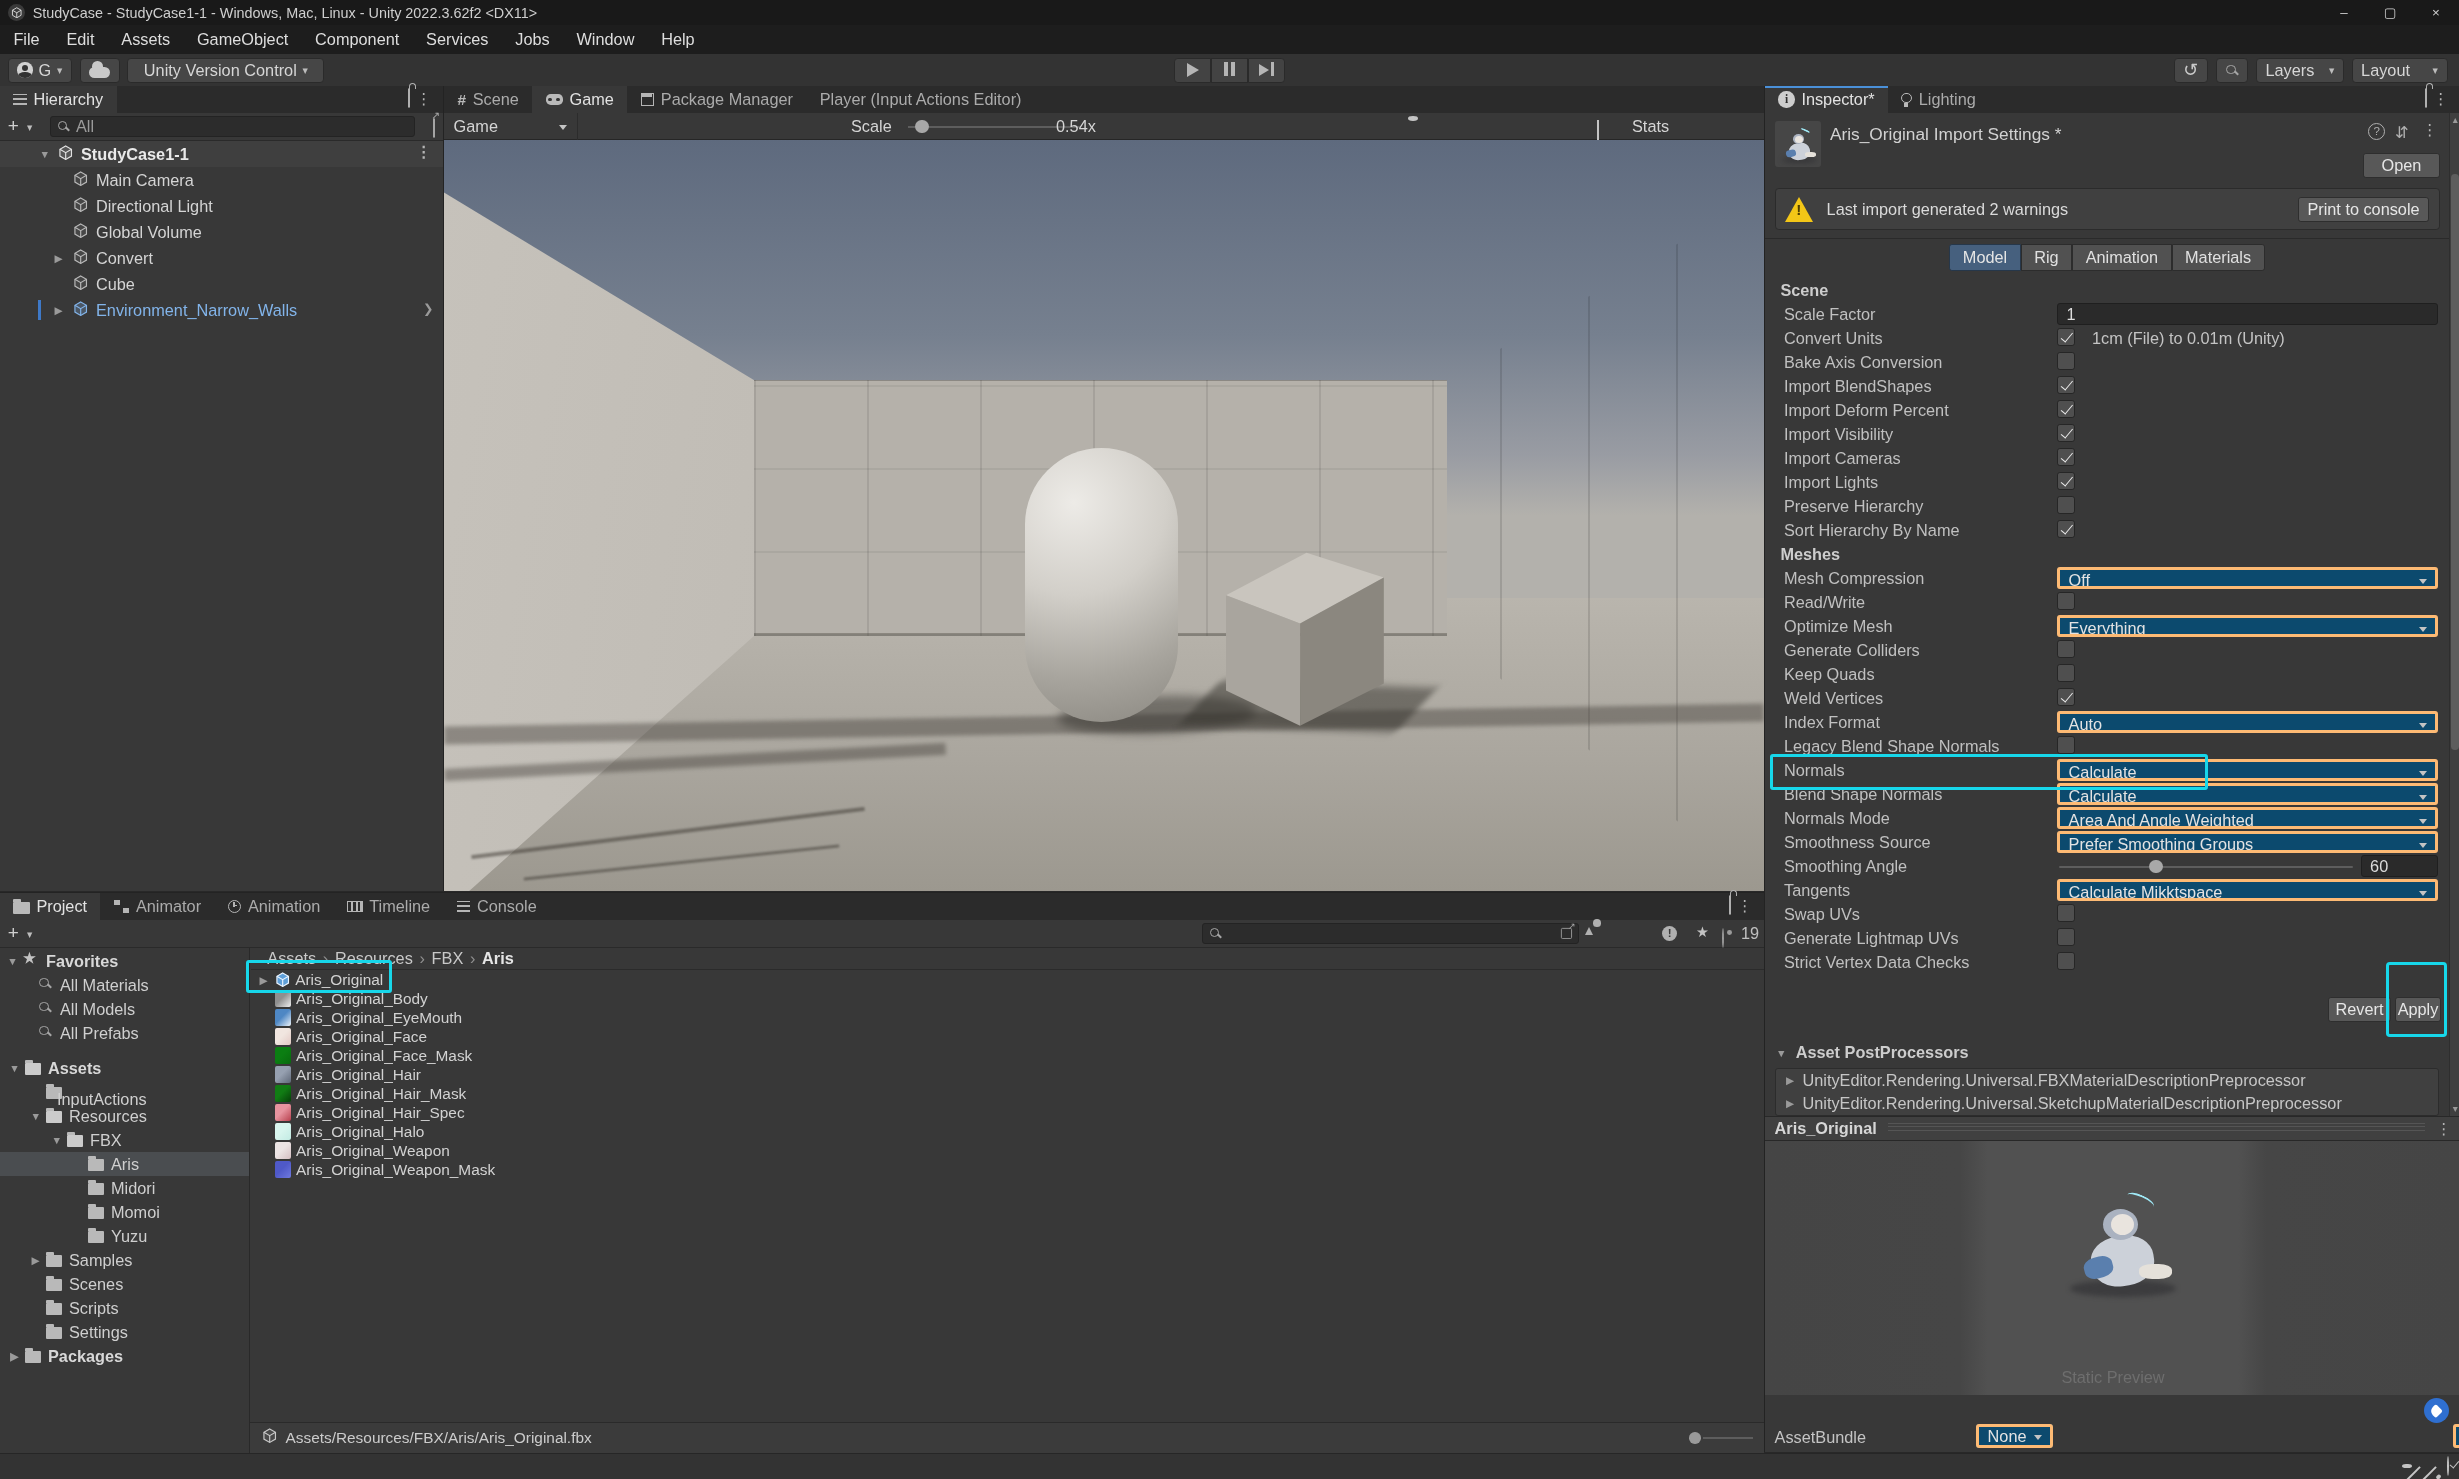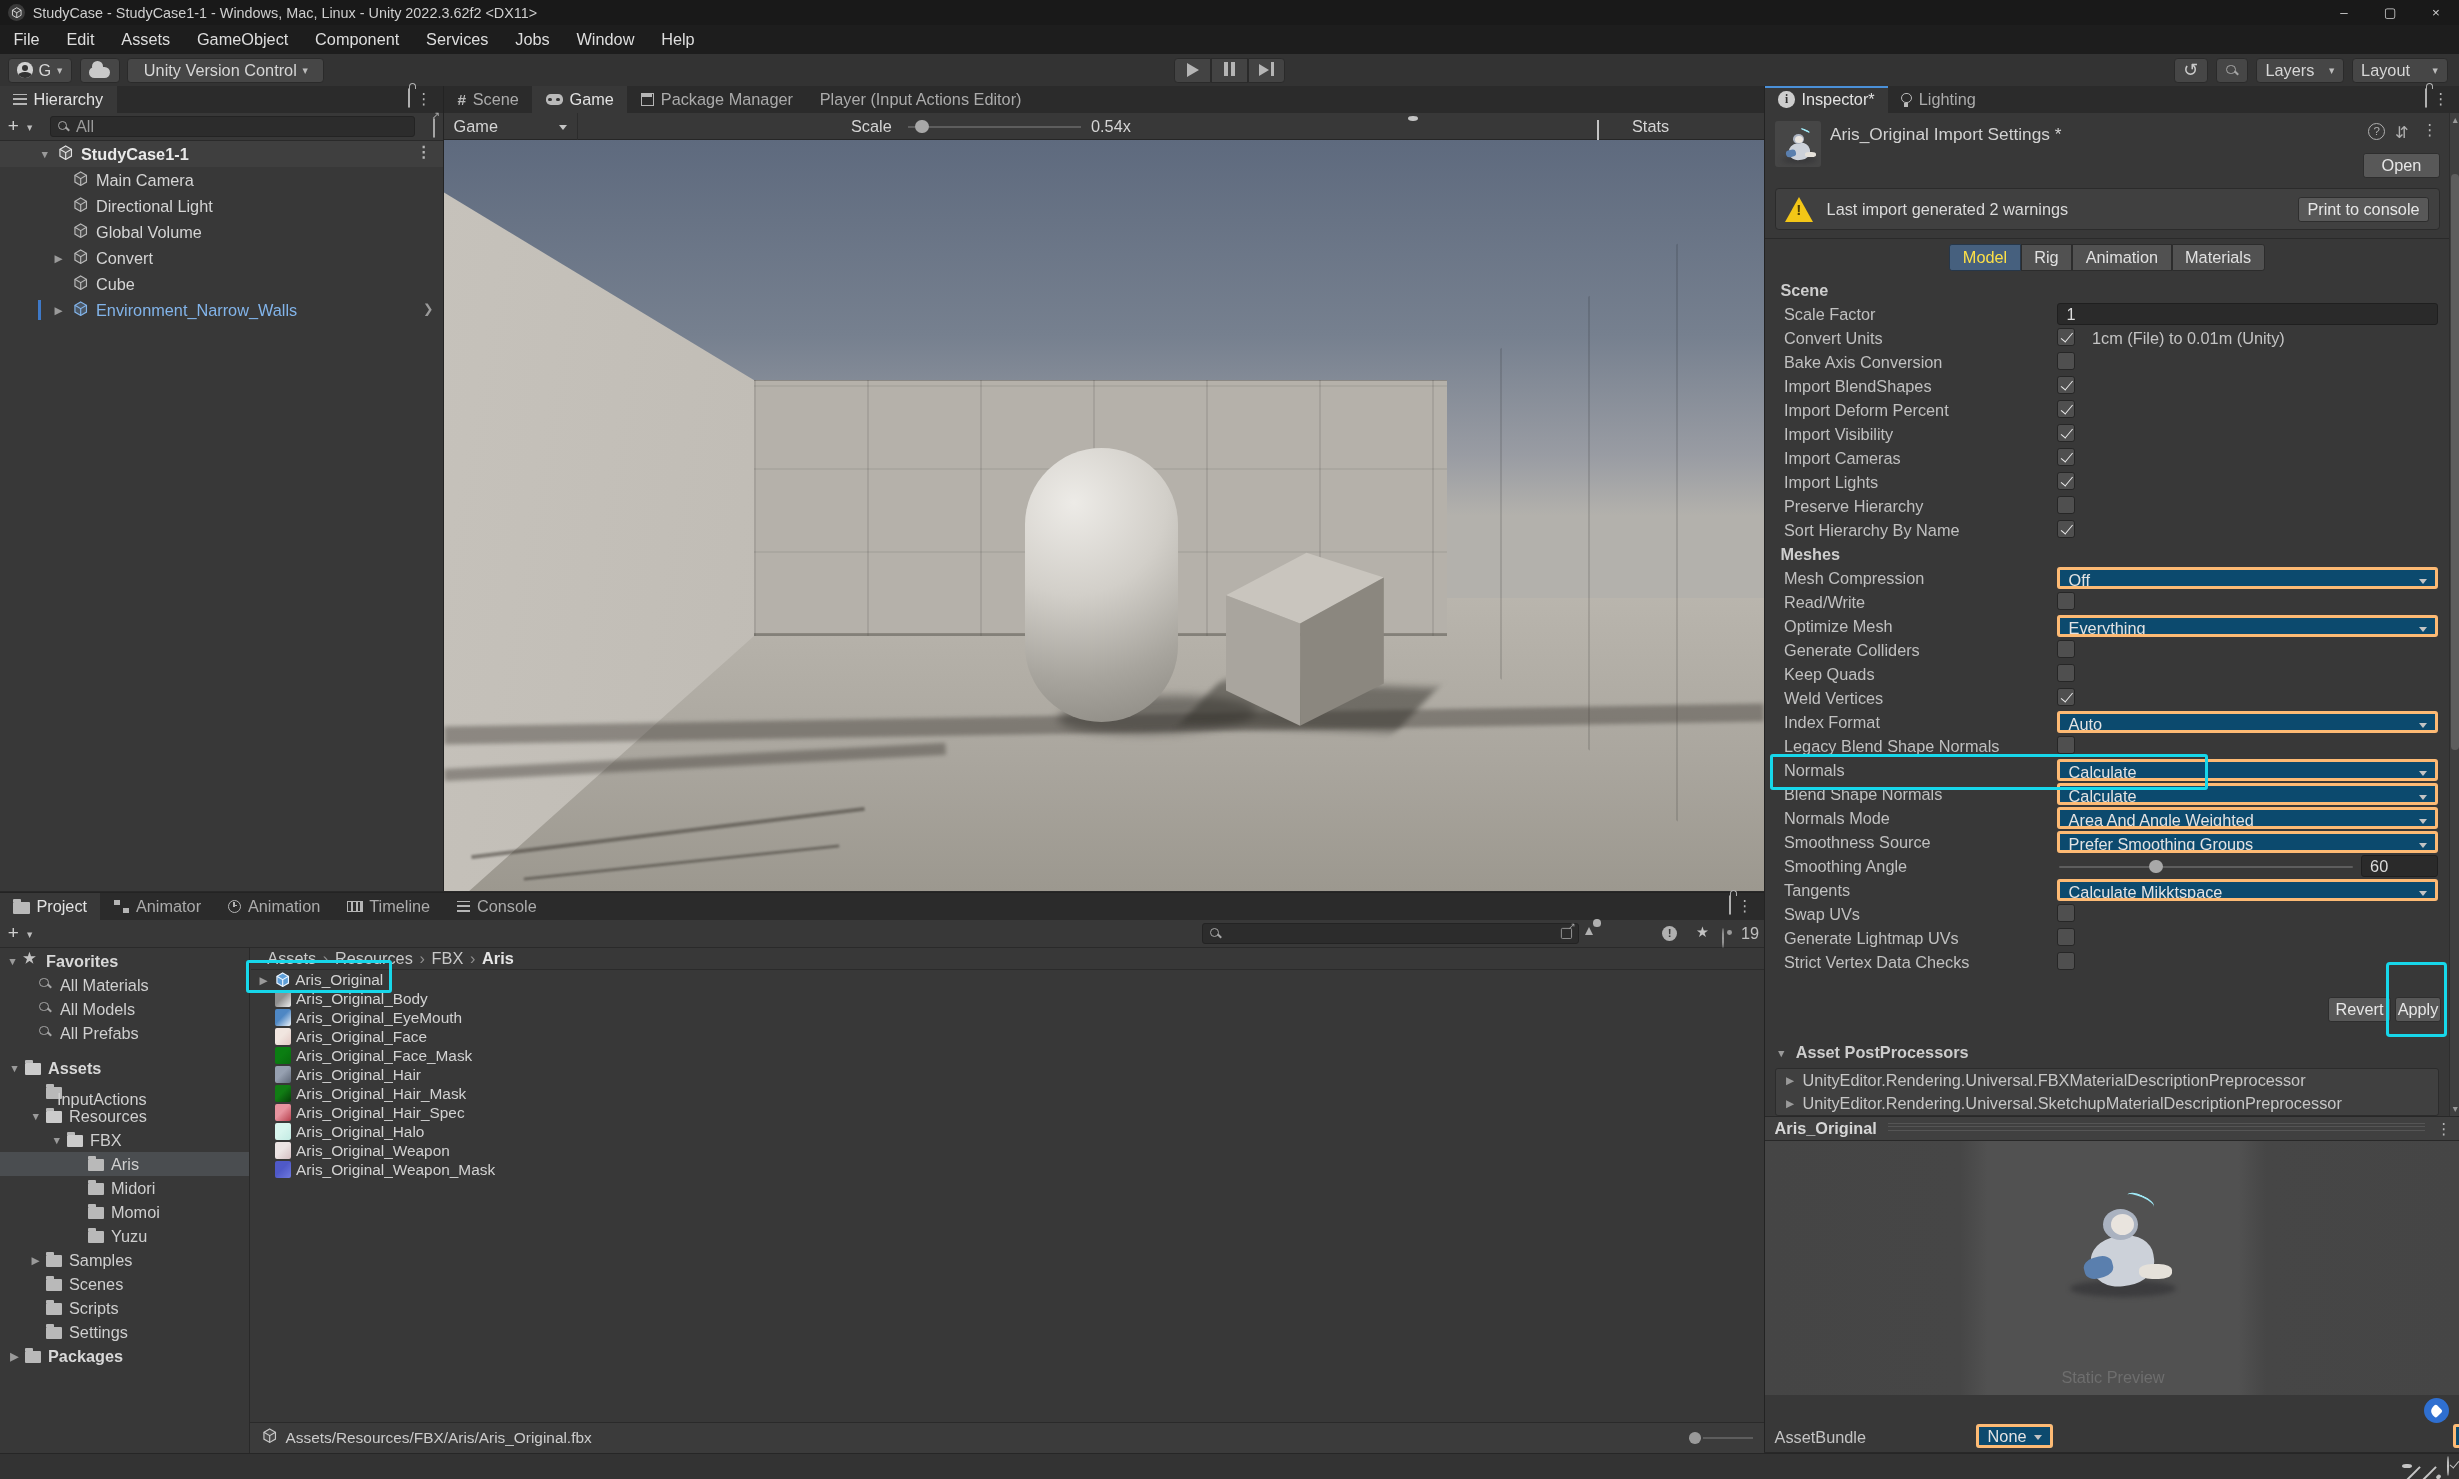--- a/index.html
+++ b/index.html
@@ -173,21 +173,21 @@
   #inspector .tab.active::before{content:"";position:absolute;left:0;top:0;right:0;height:1.9px;background:#4a90d9}
   #inspector .tab{position:relative}
   #insp-head-title{position:absolute;left:65px;top:38px;font-size:17.3px;color:#d2d2d2}
   #insp-thumb{position:absolute;left:9.6px;top:35px;width:46px;height:46px;background:#464646;border-radius:2.9px;overflow:hidden}
   #warnbox{position:absolute;left:9.6px;top:102px;width:665px;height:42px;background:#404040;
            border:1px solid #2b2b2b;border-radius:3.8px;display:flex;align-items:center;padding:0 9.6px;gap:13.4px}
   #modeltabs{position:absolute;left:0;top:158px;width:684px;display:flex;justify-content:center}
   .seg{height:27px;line-height:25px;padding:0 12.5px;background:#515151;border:1px solid #2c2c2c;color:#e0e0e0}
   .seg:first-child{border-radius:2.9px 0 0 2.9px}
   .seg:last-child{border-radius:0 2.9px 2.9px 0}
-  .seg.active{background:#46607e;border-color:#26374a;color:#fde047}
+  .seg.active{background:#46607e;border-color:#26374a;color:#e5e5e5}
   #insp-rows{position:absolute;left:0;top:192px;width:684px}
   .insp-row{position:relative;height:24px}
   .row-label{position:absolute;left:19px;top:2.9px;color:#c0c0c0;white-space:nowrap}
   .insp-row.head .row-label{left:15.4px;font-weight:bold;color:#cdcdcd}
   .row-ctl{position:absolute;left:292px;right:11.5px;top:1px}
   .row-cb{position:absolute;left:292px;top:1.9px}
   .cb-note{position:absolute;left:327px;top:2.9px;color:#c4c4c4;white-space:nowrap}
   .sl-track{position:absolute;left:294px;right:96px;top:11.5px;height:2.9px;background:#5d5d5d;border-radius:1.9px}
   .sl-knob{position:absolute;top:-5.8px;width:13.4px;height:13.4px;border-radius:50%;background:#a8a8a8}
   .sl-val{position:absolute;right:11.5px;top:1px;width:77px}
@@ -439,21 +439,21 @@
       <span class="flatdd abs" style="left:134px;width:133px">
           <span>Display 1</span>
         </span>
       <span class="flatdd abs" style="left:269px;width:217px">
           <span>QHD (2560x1440)</span>
         </span>
       <span class="lbl abs" style="left:407px;top:3.8px">Scale</span>
       <span class="abs" style="left:464px;top:12.5px;width:173px;height:2.9px;background:#5d5d5d">
         <span id="g-scale-knob" style="position: absolute; top: -5.8px; width: 13.4px; height: 13.4px; border-radius: 50%; background: rgb(168, 168, 168); left: calc(6% - 2.9px);"></span>
       </span>
-      <span class="lbl abs" style="left:647px;top:3.8px">0.54x</span>
+      <span class="lbl abs" style="left:612px;top:3.8px">0.54x</span>
       <span class="flatdd abs" style="left:826px;width:127px;border-left:1px solid #2c2c2c">
           <span>Play Focused</span>
         </span>
       <span class="abs" style="left:963px;top:5.8px"><span class="ic-bug"></span></span>
       <span class="abs" style="left:1122px;top:6.7px"><span class="ic-speaker"></span></span>
       <span class="abs" style="left:1153px;top:7.7px"><span class="ic-keyboard"></span></span>
       <span class="lbl abs" style="left:1188px;top:3.8px">Stats</span>
       <span class="flatdd abs" style="left:1234px;width:86px;border-left:1px solid #2c2c2c;border-right:none">
           <span>Gizmos</span>
         </span>

